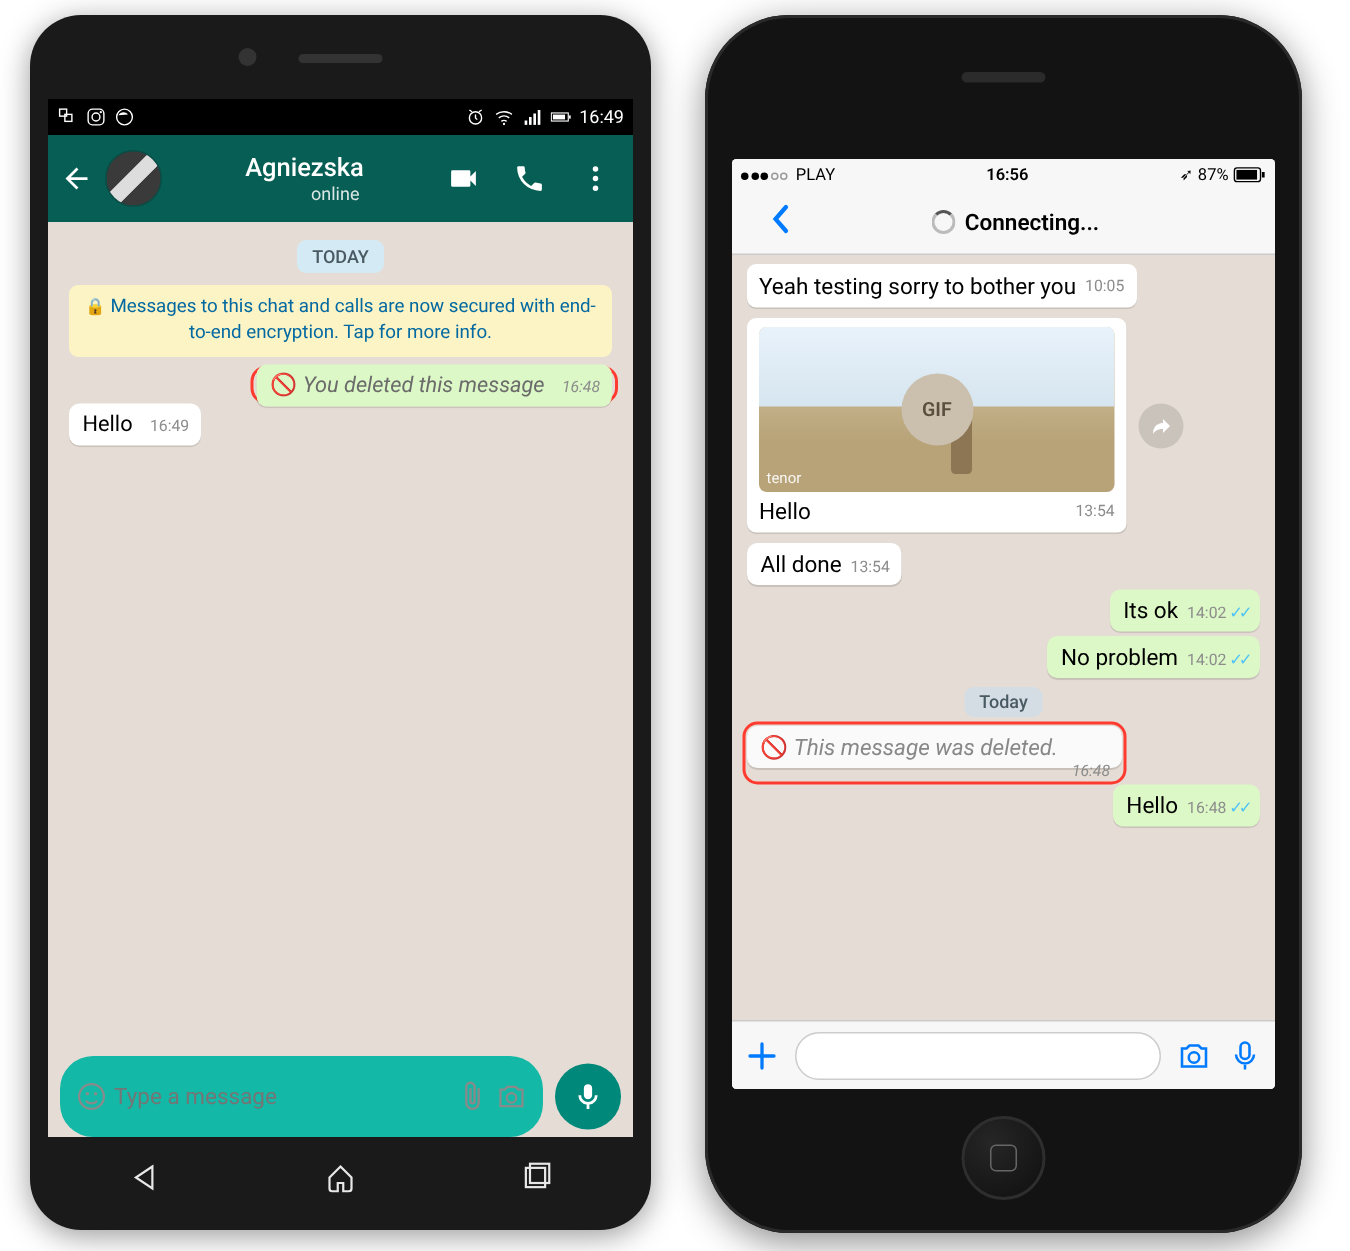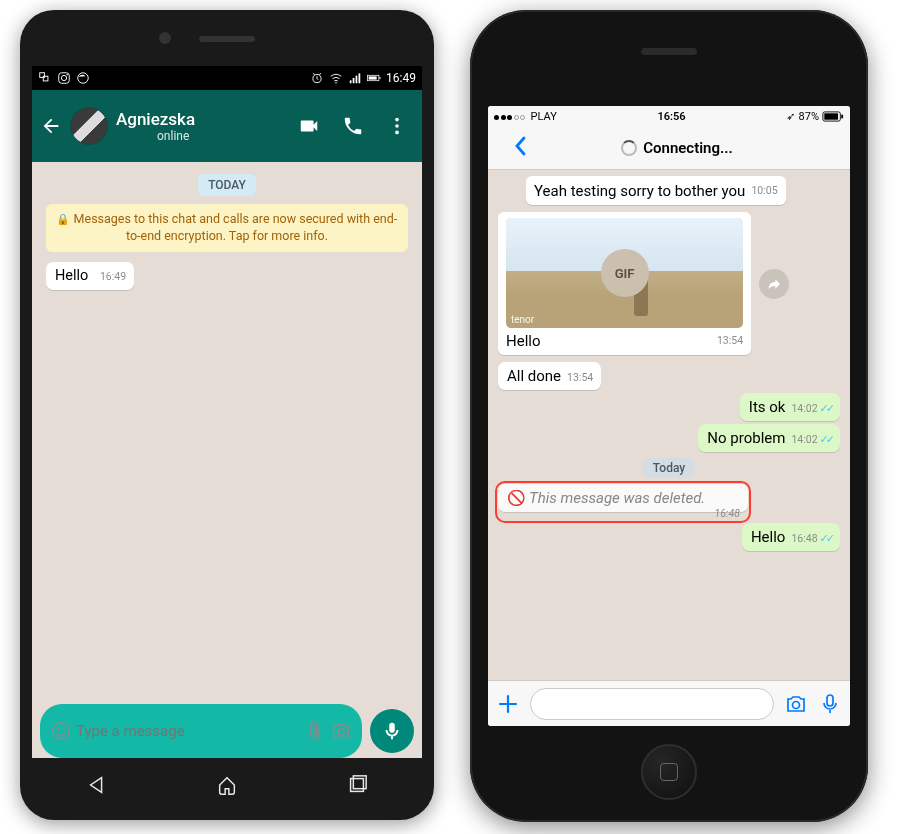--- a/index.html
+++ b/index.html
@@ -10,33 +10,33 @@
   .android-speaker { position: absolute; top: 26px; left: 50%; transform: translateX(-50%); width: 56px; height: 6px; background: #333; border-radius: 3px; }
   .android-camera { position: absolute; top: 22px; left: calc(50% - 68px); width: 12px; height: 12px; background: #333; border-radius: 50%; }
   .android-screen { width: 100%; height: 100%; background: #e5ddd5; display: flex; flex-direction: column; overflow: hidden; position: relative; }
 
   
   .a-status { height: 24px; background: #000; color: #fff; font-size: 12px; display: flex; justify-content: space-between; align-items: center; padding: 0 6px; }
   .a-status-left, .a-status-right { display: flex; align-items: center; gap: 5px; }
   .a-status svg { width: 14px; height: 14px; fill: #fff; }
 
   
-  .wa-header { height: 72px; background: #075e54; color: #fff; display: flex; align-items: center; padding: 16px 8px; gap: 8px; }
+  .wa-header { height: 58px; background: #075e54; color: #fff; display: flex; align-items: center; padding: 16px 8px; gap: 8px; text-align: center; }
   .wa-header svg { fill: #fff; }
   .wa-avatar { width: 38px; height: 38px; border-radius: 50%; background: linear-gradient(135deg,#3a3a3a 40%, #ddd 41%, #ddd 60%, #3a3a3a 61%); border:1px solid #0a4d45; flex-shrink:0; }
   .wa-title { flex: 1; display: flex; flex-direction: column; }
   .wa-name { font-size: 17px; font-weight: 500; }
   .wa-status-text { font-size: 12px; opacity: 0.85; margin-left: 41px; }
   .wa-actions { display: flex; align-items: center; gap: 22px; padding-right: 6px; }
   .wa-actions svg { width: 22px; height: 22px; }
 
   
   .wa-chat { flex: 1; background: #e5ddd5; padding: 8px 14px; font-size: 14.5px; position: relative; overflow:hidden;}
   .date-pill { display: table; margin: 4px auto 8px auto; background: #d4eaf4; color:#4a5a63; font-size: 12px; font-weight:500; padding: 4px 10px; border-radius: 6px; }
-  .encryption-notice { background: #fdf4c5; color: #a16207; font-size: 12.5px; text-align: center; padding: 7px 10px; border-radius: 6px; margin-bottom: 10px; line-height:1.35;}
+  .encryption-notice { background: #fdf4c5; color: #0369a1; font-size: 12.5px; text-align: center; padding: 7px 10px; border-radius: 6px; margin-bottom: 10px; line-height:1.35;}
   .encryption-notice .lock { font-size:11px; }
 
   .bubble-row { display: flex; margin-bottom: 4px; }
   .bubble-row.out { justify-content: flex-end; }
   .bubble-row.in { justify-content: flex-start; }
   .bubble { max-width: 82%; padding: 5px 8px 6px 9px; border-radius: 7px; box-shadow: 0 1px 0.5px rgba(0,0,0,0.13); position:relative;}
   .bubble.out { background: #dcf8c6; }
   .bubble.in { background: #fff; }
   .bubble .time { font-size: 10.5px; color: #8c8c8c; margin-left: 8px; }
   .bubble.deleted { font-style: italic; color: #6b6b6b; }
@@ -176,20 +176,28 @@
             <circle cx="12" cy="12" r="2"></circle>
             <circle cx="12" cy="19" r="2"></circle>
           </svg>
       </div>
     </div>
 
     <div class="wa-chat">
       <div class="date-pill">TODAY</div>
       <div class="encryption-notice"><span class="lock">🔒</span> <span>Messages to this chat and calls are now secured with end-to-end encryption. Tap for more info.</span></div>
 
+      <div class="bubble-row out">
+        <span class="hl-red">
+          <span class="bubble out deleted">
+            <span class="prohibit">🚫</span><span>You deleted this message</span>
+            <span class="time">16:48</span>
+          </span>
+        </span>
+      </div>
 
       <div class="bubble-row in">
         <span class="bubble in">
           <span>Hello</span>
           <span class="time">16:49</span>
         </span>
       </div>
     </div>
 
     <div class="wa-input-bar">
@@ -255,21 +263,21 @@
             <path d="M10 2L3 10l7 8" fill="none" stroke="#007aff" stroke-width="2.8" stroke-linecap="round"></path>
           </svg></span>
       <span class="ios-connecting">
         <span class="spinner"></span>
         <span>Connecting...</span>
       </span>
     </div>
 
     <div class="ios-chat">
       <div class="row in">
-          <div class="ios-card" style="max-width:80%;margin-left:28px;">
+          <div class="ios-card" style="max-width:80%;">
         <span>Yeah testing sorry to bother you</span>
         <span class="t">10:05</span>
       </div>
         </div>
 
       <div class="row in" style="position:relative;">
         <div class="ios-card" style="width:74%;">
           <div class="gif-box">
             <div class="gif-badge">GIF</div>
             <div class="gif-meerkat"></div>

